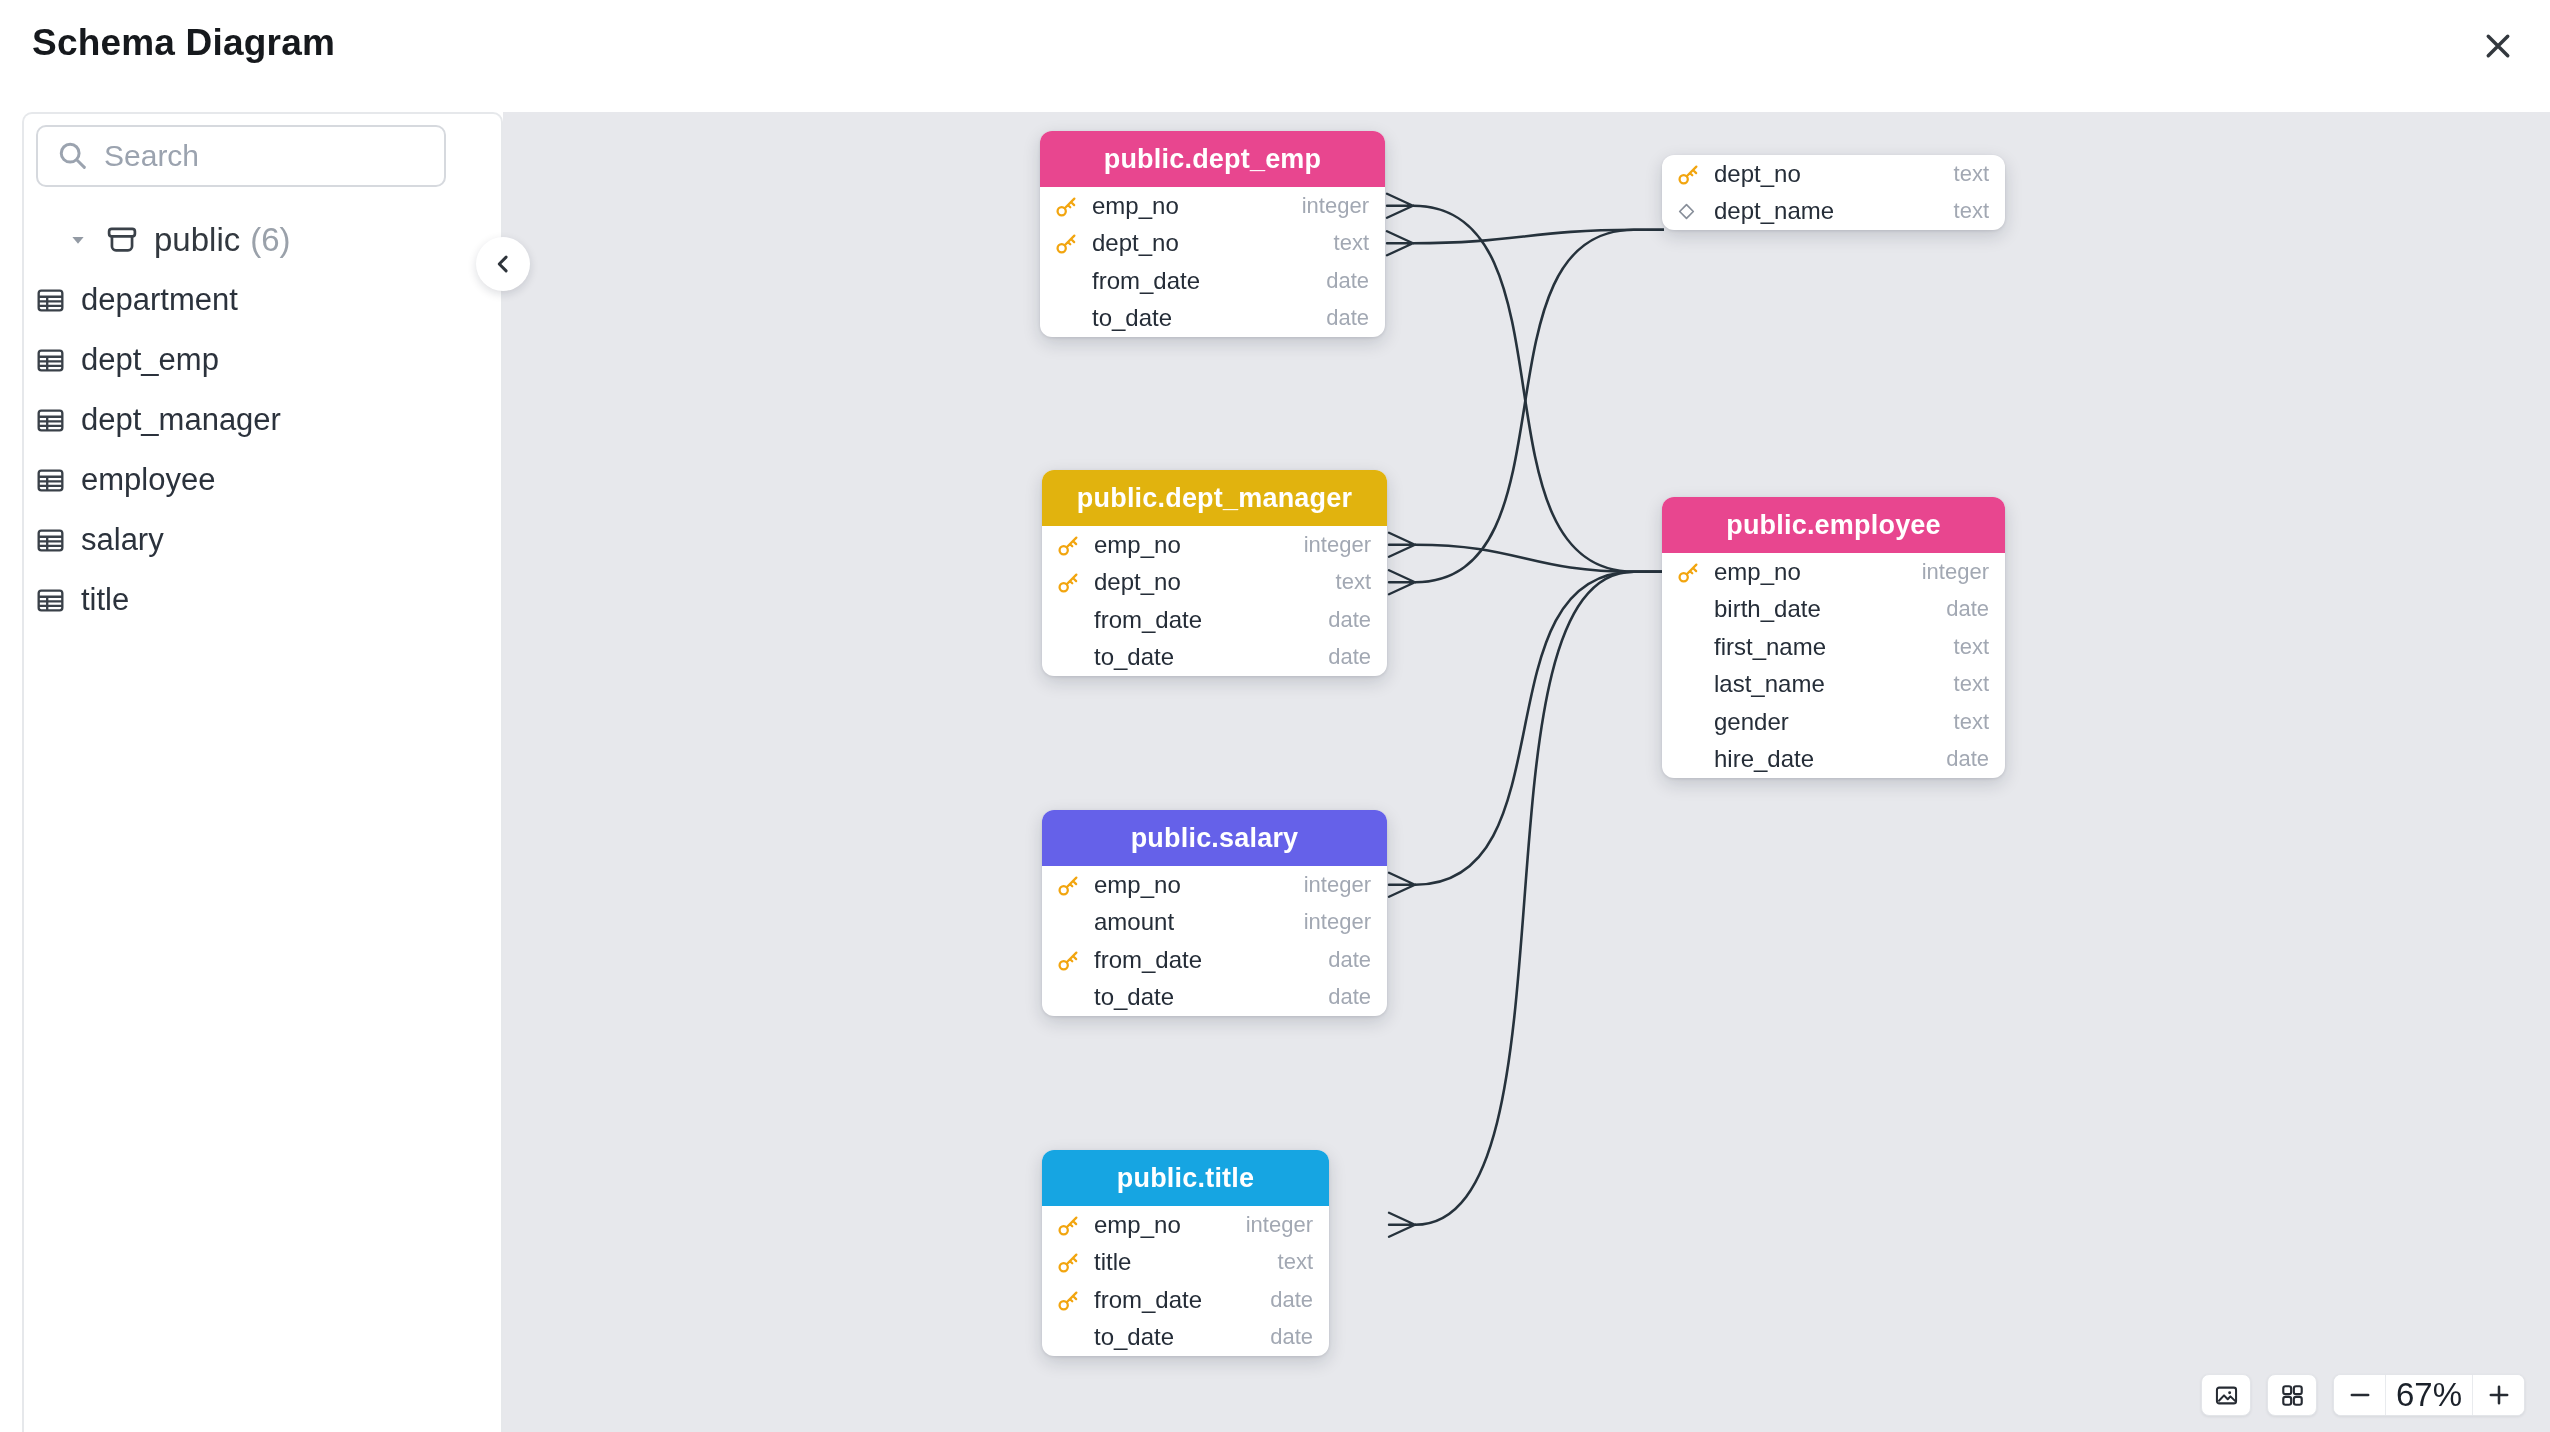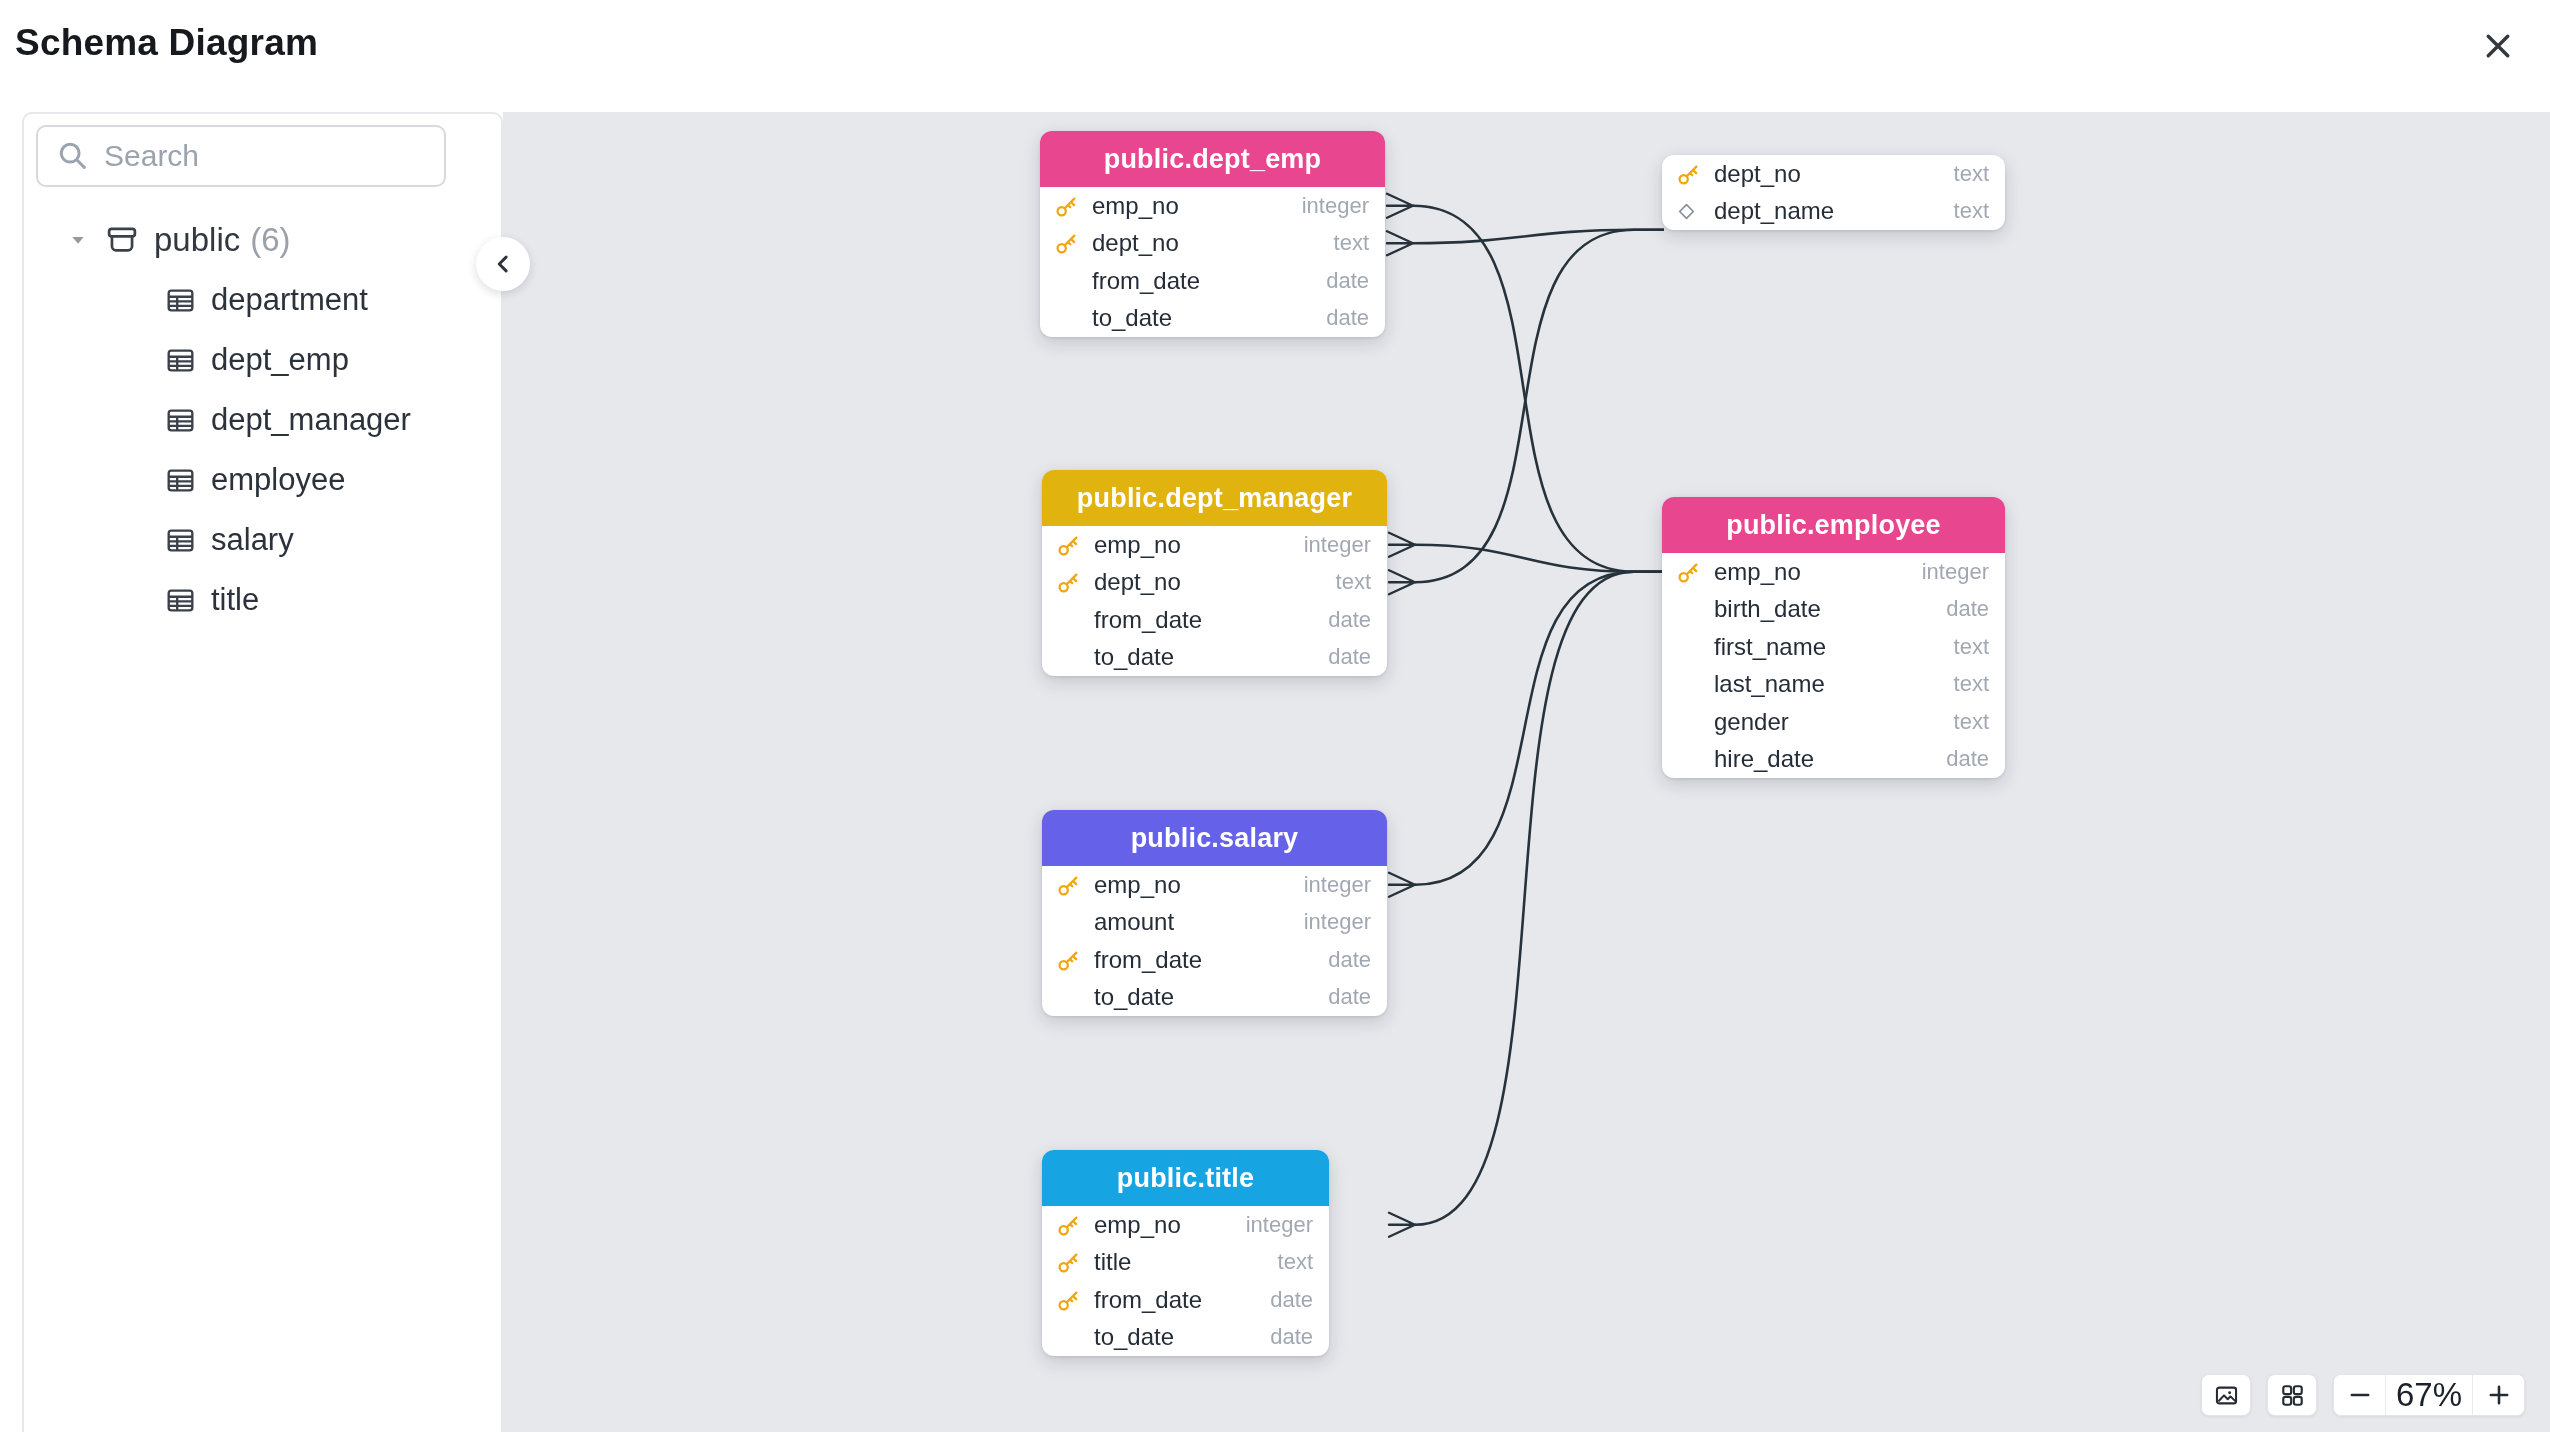--- a/index.html
+++ b/index.html
@@ -2,40 +2,40 @@
 <html><head>
 <meta charset="utf-8">
 <style>
   * { margin:0; padding:0; box-sizing:border-box; }
   html,body { width:2550px; height:1432px; overflow:hidden;
     font-family:"Liberation Sans","DejaVu Sans",sans-serif; background:#ffffff; }
   #app { position:relative; width:2550px; height:1432px; overflow:hidden; }
 
   
   .header { position:absolute; left:0; top:0; width:2550px; height:112px; background:#fff; z-index:20; }
-  .header-title { position:absolute; left:15px; top:22px; font-size:37px; font-weight:600; color:#16191d; letter-spacing:.2px; }
+  .header-title { position:absolute; left:32px; top:22px; font-size:37px; font-weight:600; color:#16191d; letter-spacing:.2px; }
   .close-btn { position:absolute; right:24px; top:18px; width:56px; height:56px; display:flex; align-items:center; justify-content:center; cursor:pointer; background:none; border:none; }
 
   
   .canvas { position:absolute; left:503px; top:112px; width:2047px; height:1320px; background:#e7e8ec; z-index:1; }
   #edge-svg { position:absolute; left:0; top:0; width:2550px; height:1432px; z-index:2; pointer-events:none; }
 
   
   .sidebar { position:absolute; left:22px; top:112px; width:481px; height:1320px; background:#fff;
     border:2px solid #e6e8eb; border-bottom:none; border-radius:10px 10px 0 0; z-index:5; }
   .search-box { position:absolute; left:12px; top:11px; width:410px; height:62px; border:2px solid #d6d9de; border-radius:10px;
     display:flex; align-items:center; background:#fff; }
   .search-box svg { margin:0 14px 0 18px; flex:0 0 auto; }
   .search-input { border:none; outline:none; flex:1; font-size:30px; color:#32383f; background:transparent;
     font-family:"Liberation Sans","DejaVu Sans",sans-serif; }
   .search-input::placeholder { color:#9ba3af; }
   .tree { position:absolute; left:0; top:96px; width:100%; }
   .tree-row { display:flex; align-items:center; height:60px; cursor:pointer; }
   .tree-row.schema-row { padding-left:44px; }
-  .tree-row.table-row { padding-left:130px; }
+  .tree-row.table-row { }
   .tree-caret { width:26px; display:flex; align-items:center; }
   .tree-ico { display:flex; align-items:center; margin:0 14px 0 10px; }
   .schema-label { font-size:33px; color:#32383f;text-align:right; }
   .schema-count { font-size:33px; color:#9aa1aa; margin-left:10px; }
   .table-label { font-size:31px; color:#2b323c; }
 
   
   .collapse-btn { position:absolute; left:476px; top:237px; width:54px; height:54px; border-radius:50%;
     background:#fff; border:none; box-shadow:0 3px 10px rgba(15,23,42,.14); display:flex; align-items:center; justify-content:center;
     z-index:12; cursor:pointer; }

